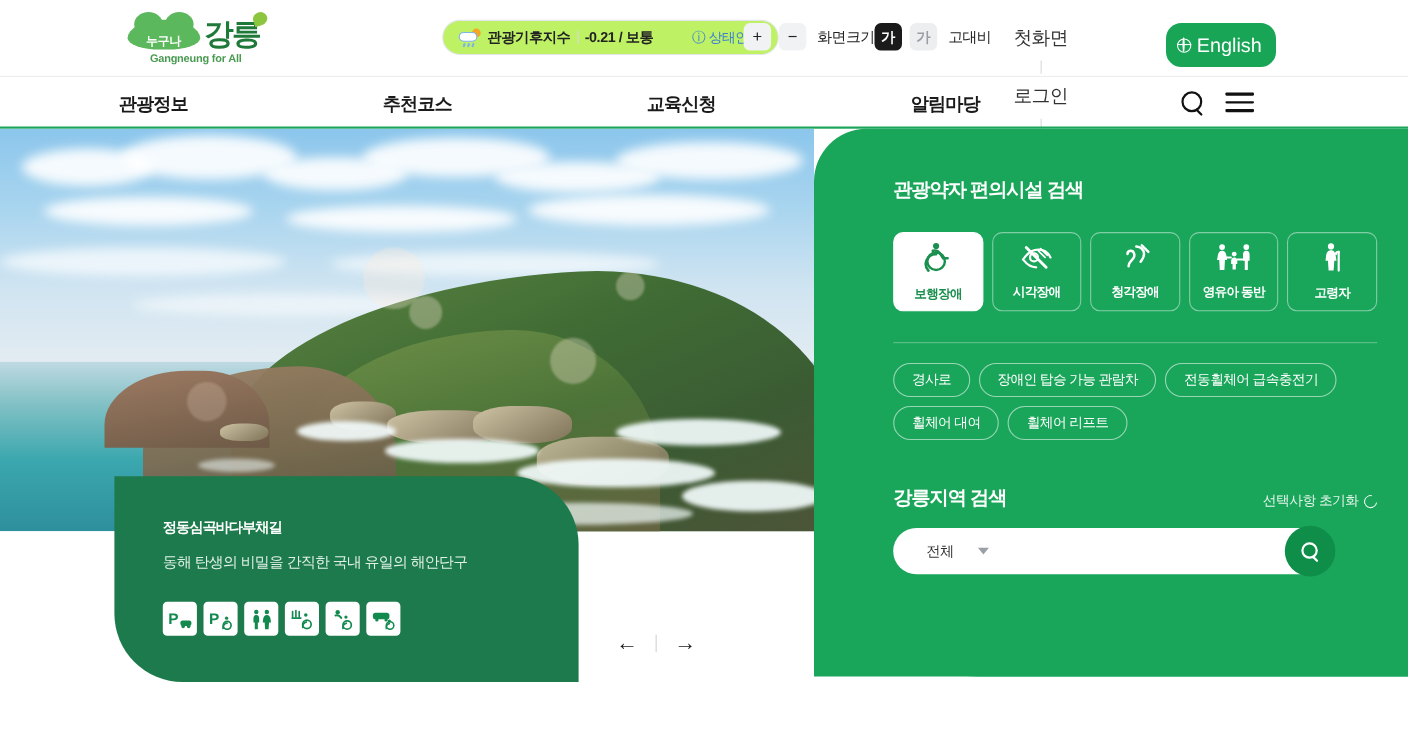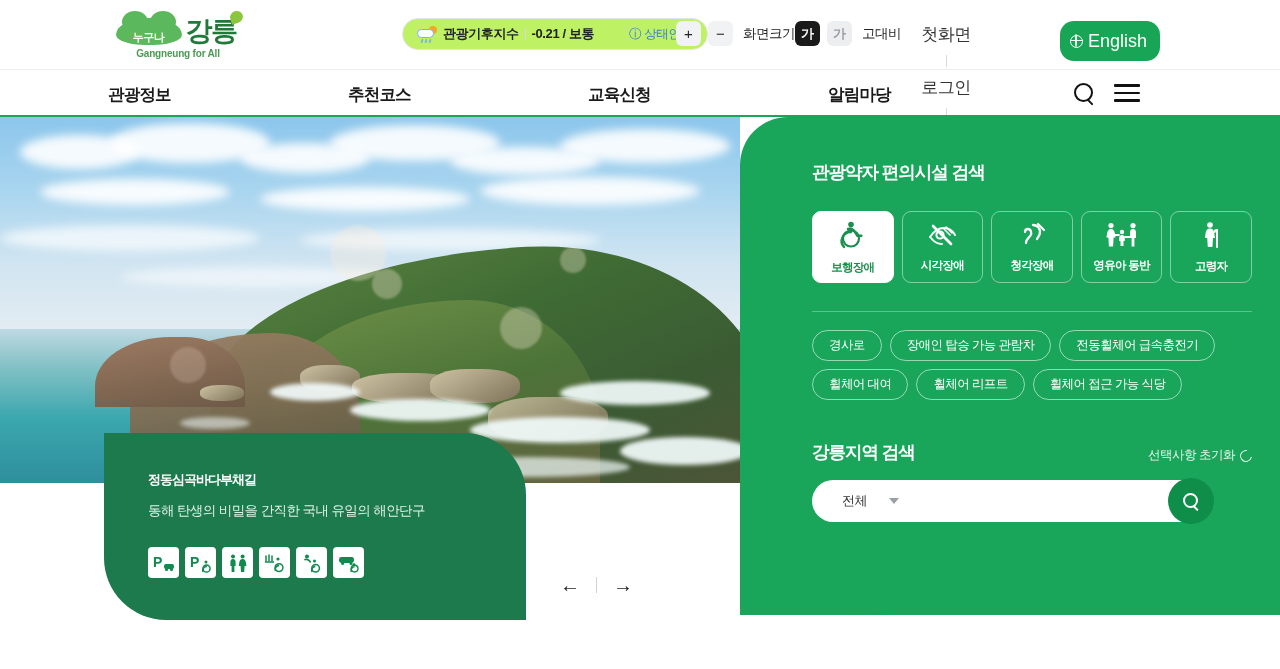--- a/index.html
+++ b/index.html
@@ -502,21 +502,20 @@
     </div>
 
     <div class="divider"></div>
 
     <div class="tag-row">
       <span class="tag">경사로</span>
       <span class="tag">장애인 탑승 가능 관람차</span>
       <span class="tag">전동휠체어 급속충전기</span>
       <span class="tag">휠체어 대여</span>
       <span class="tag">휠체어 리프트</span>
-      <span class="tag">휠체어 접근 가능 식당</span>
     </div>
 
     <div class="region-head">
       <span class="region-title">강릉지역 검색</span>
       <span class="reset-link">
         <span>선택사항 초기화</span>
         <i class="reset-ic"></i>
       </span>
     </div>
 

